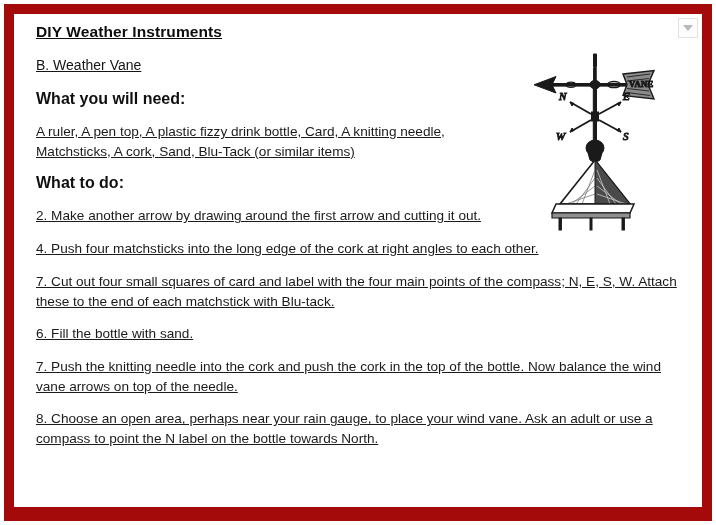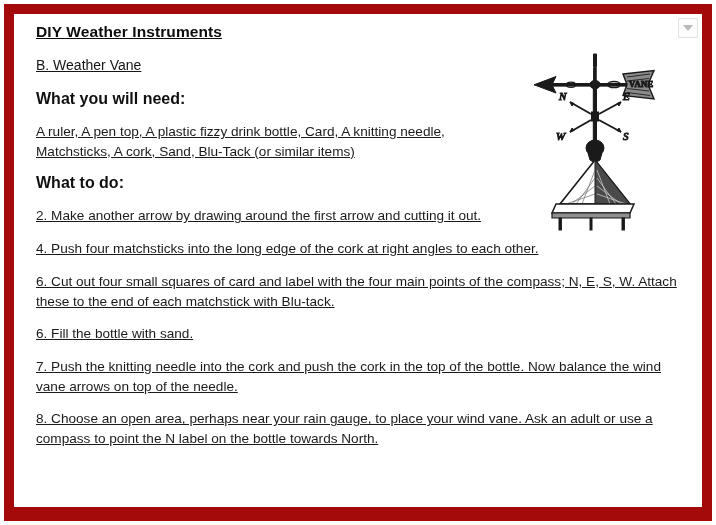--- a/index.html
+++ b/index.html
@@ -207,21 +207,21 @@
       <div class="para narrow">A ruler, A pen top, A plastic fizzy drink bottle, Card, A knitting needle, Matchsticks, A cork, Sand, Blu-Tack (or similar items)</div>
 
       <div class="bold-label">What to do:</div>
 
 
       <div class="para mid">2. Make another arrow by drawing around the first arrow and cutting it out.</div>
 
 
       <div class="para mid">4. Push four matchsticks into the long edge of the cork at right angles to each other.</div>
 
-      <div class="para">6. Cut out four small squares of card and label with the four main points of the compass; N, E, S, W. Attach these to the end of each matchstick with Blu-tack.</div>
+      <div class="para">7. Cut out four small squares of card and label with the four main points of the compass; N, E, S, W. Attach these to the end of each matchstick with Blu-tack.</div>
 
       <div class="para">6. Fill the bottle with sand.</div>
 
       <div class="para">7. Push the knitting needle into the cork and push the cork in the top of the bottle. Now balance the wind vane arrows on top of the needle.</div>
 
       <div class="para">8. Choose an open area, perhaps near your rain gauge, to place your wind vane. Ask an adult or use a compass to point the N label on the bottle towards North.</div>
 
     </div>
   </div>
 </div>

